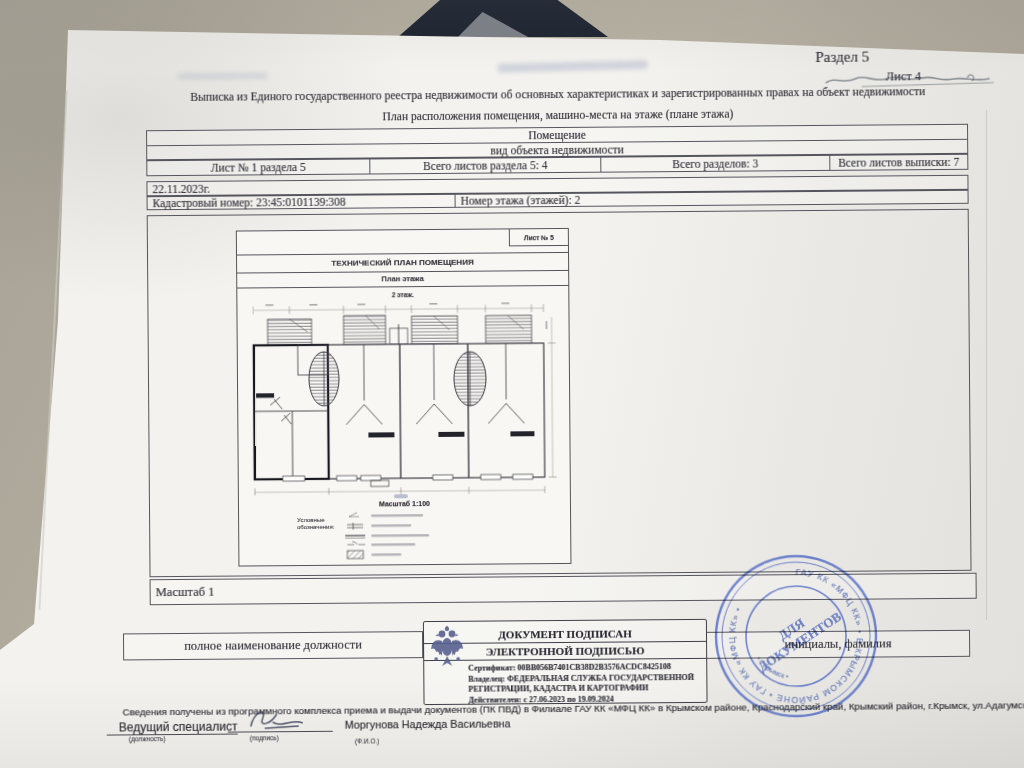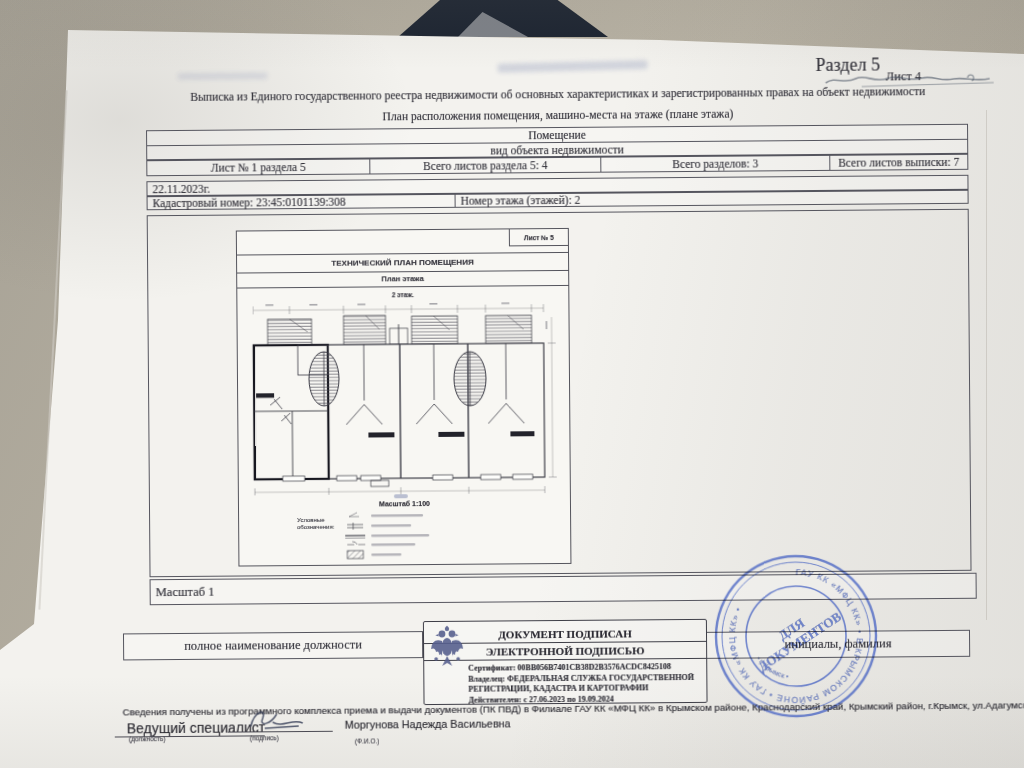--- a/index.html
+++ b/index.html
@@ -57,21 +57,21 @@
   <div class="abs underpage" style="left:0;top:618px;width:90px;height:150px;clip-path:polygon(0 30%,70% 0,100% 100%,0 100%);"></div>
   <div class="abs" style="left:0;top:726px;width:34px;height:42px;background:#97927f;clip-path:polygon(0 18%,100% 100%,0 100%);"></div>
 
   <div class="abs paper"></div>
   <div class="abs edge-line" style="left:52px;top:90px;width:2px;height:520px;transform:rotate(3deg);opacity:.6;"></div>
   <div class="abs edge-line" style="left:986px;top:110px;width:1px;height:510px;opacity:.7;"></div>
   <div class="abs paper-shade"></div>
 
   <div class="abs content">
 
-    <div class="abs serif" style="left:818px;top:57px;font-size:18px;">Раздел 5</div>
+    <div class="abs serif" style="left:818px;top:51px;font-size:15px;">Раздел 5</div>
     <div class="abs serif" style="left:888px;top:56px;font-size:12.5px;margin-top:16px;">Лист 4</div>
     <svg class="abs" style="left:824px;top:72px;" width="180" height="22" viewBox="0 0 180 22">
       <path d="M4,13 C14,6 22,15 34,9 C44,4 52,14 66,9 C78,5 86,13 100,9 C112,6 118,13 132,10 C144,8 152,13 168,10" fill="none" stroke="#3c4759" stroke-width="1.6" opacity=".55"></path>
       <path d="M40,17 L172,14" fill="none" stroke="#3c4759" stroke-width="1" opacity=".45"></path>
       <path d="M146,9 a3,3 0 1 1 4,3" fill="none" stroke="#3c4759" stroke-width="1.2" opacity=".5"></path>
     </svg>
 
     <div class="abs smudge" style="left:500px;top:62px;width:150px;height:9px;transform:rotate(-1deg);"></div>
     <div class="abs smudge" style="left:180px;top:70px;width:90px;height:7px;opacity:.18;"></div>
 
@@ -265,21 +265,21 @@
       <text font-family="Liberation Sans, sans-serif" font-size="7" fill="#4d68c4">
         <textPath href="#innerArc">•  г. Крымск  •</textPath>
       </text>
       <g transform="rotate(-33 88 88)" fill="#4d68c4" text-anchor="middle" font-family="Liberation Serif, serif" font-weight="bold">
         <text x="88" y="84" font-size="13">ДЛЯ</text>
         <text x="88" y="99" font-size="13">ДОКУМЕНТОВ</text>
       </g>
     </svg>
 
     <div class="abs sans" style="left:120px;top:703px;width:900px;font-size:9.7px;white-space:nowrap;color:#2c2b32;">Сведения получены из программного комплекса приема и выдачи документов (ПК ПВД) в Филиале ГАУ КК «МФЦ КК» в Крымском районе, Краснодарский край, Крымский район, г.Крымск, ул.Адагумская 153.</div>
-    <div class="abs sans uline" style="left:112px;top:717px;font-size:14px;color:#2c2b32;padding-left:12px;">Ведущий специалист</div>
+    <div class="abs sans uline" style="left:104px;top:717px;font-size:12px;color:#2c2b32;padding-left:12px;">Ведущий специалист</div>
     <div class="abs uline" style="left:225px;top:728px;width:105px;height:1px;"></div>
     <svg class="abs" style="left:238px;top:704px;" width="80" height="26" viewBox="0 0 80 26">
       <path d="M10,20 C14,4 26,2 22,12 C18,21 30,18 36,8 M32,16 C42,22 52,12 62,17 M24,22 L58,20" fill="none" stroke="#2d3650" stroke-width="1.5" opacity=".8"></path>
     </svg>
     <div class="abs sans" style="left:342px;top:717px;font-size:10.8px;color:#2c2b32;">Моргунова Надежда Васильевна</div>
     <div class="abs sans cap" style="left:126px;top:732px;">(должность)</div>
     <div class="abs sans cap" style="left:247px;top:732px;">(подпись)</div>
     <div class="abs sans cap" style="left:352px;top:736px;">(Ф.И.О.)</div>
   </div>
 </div>

